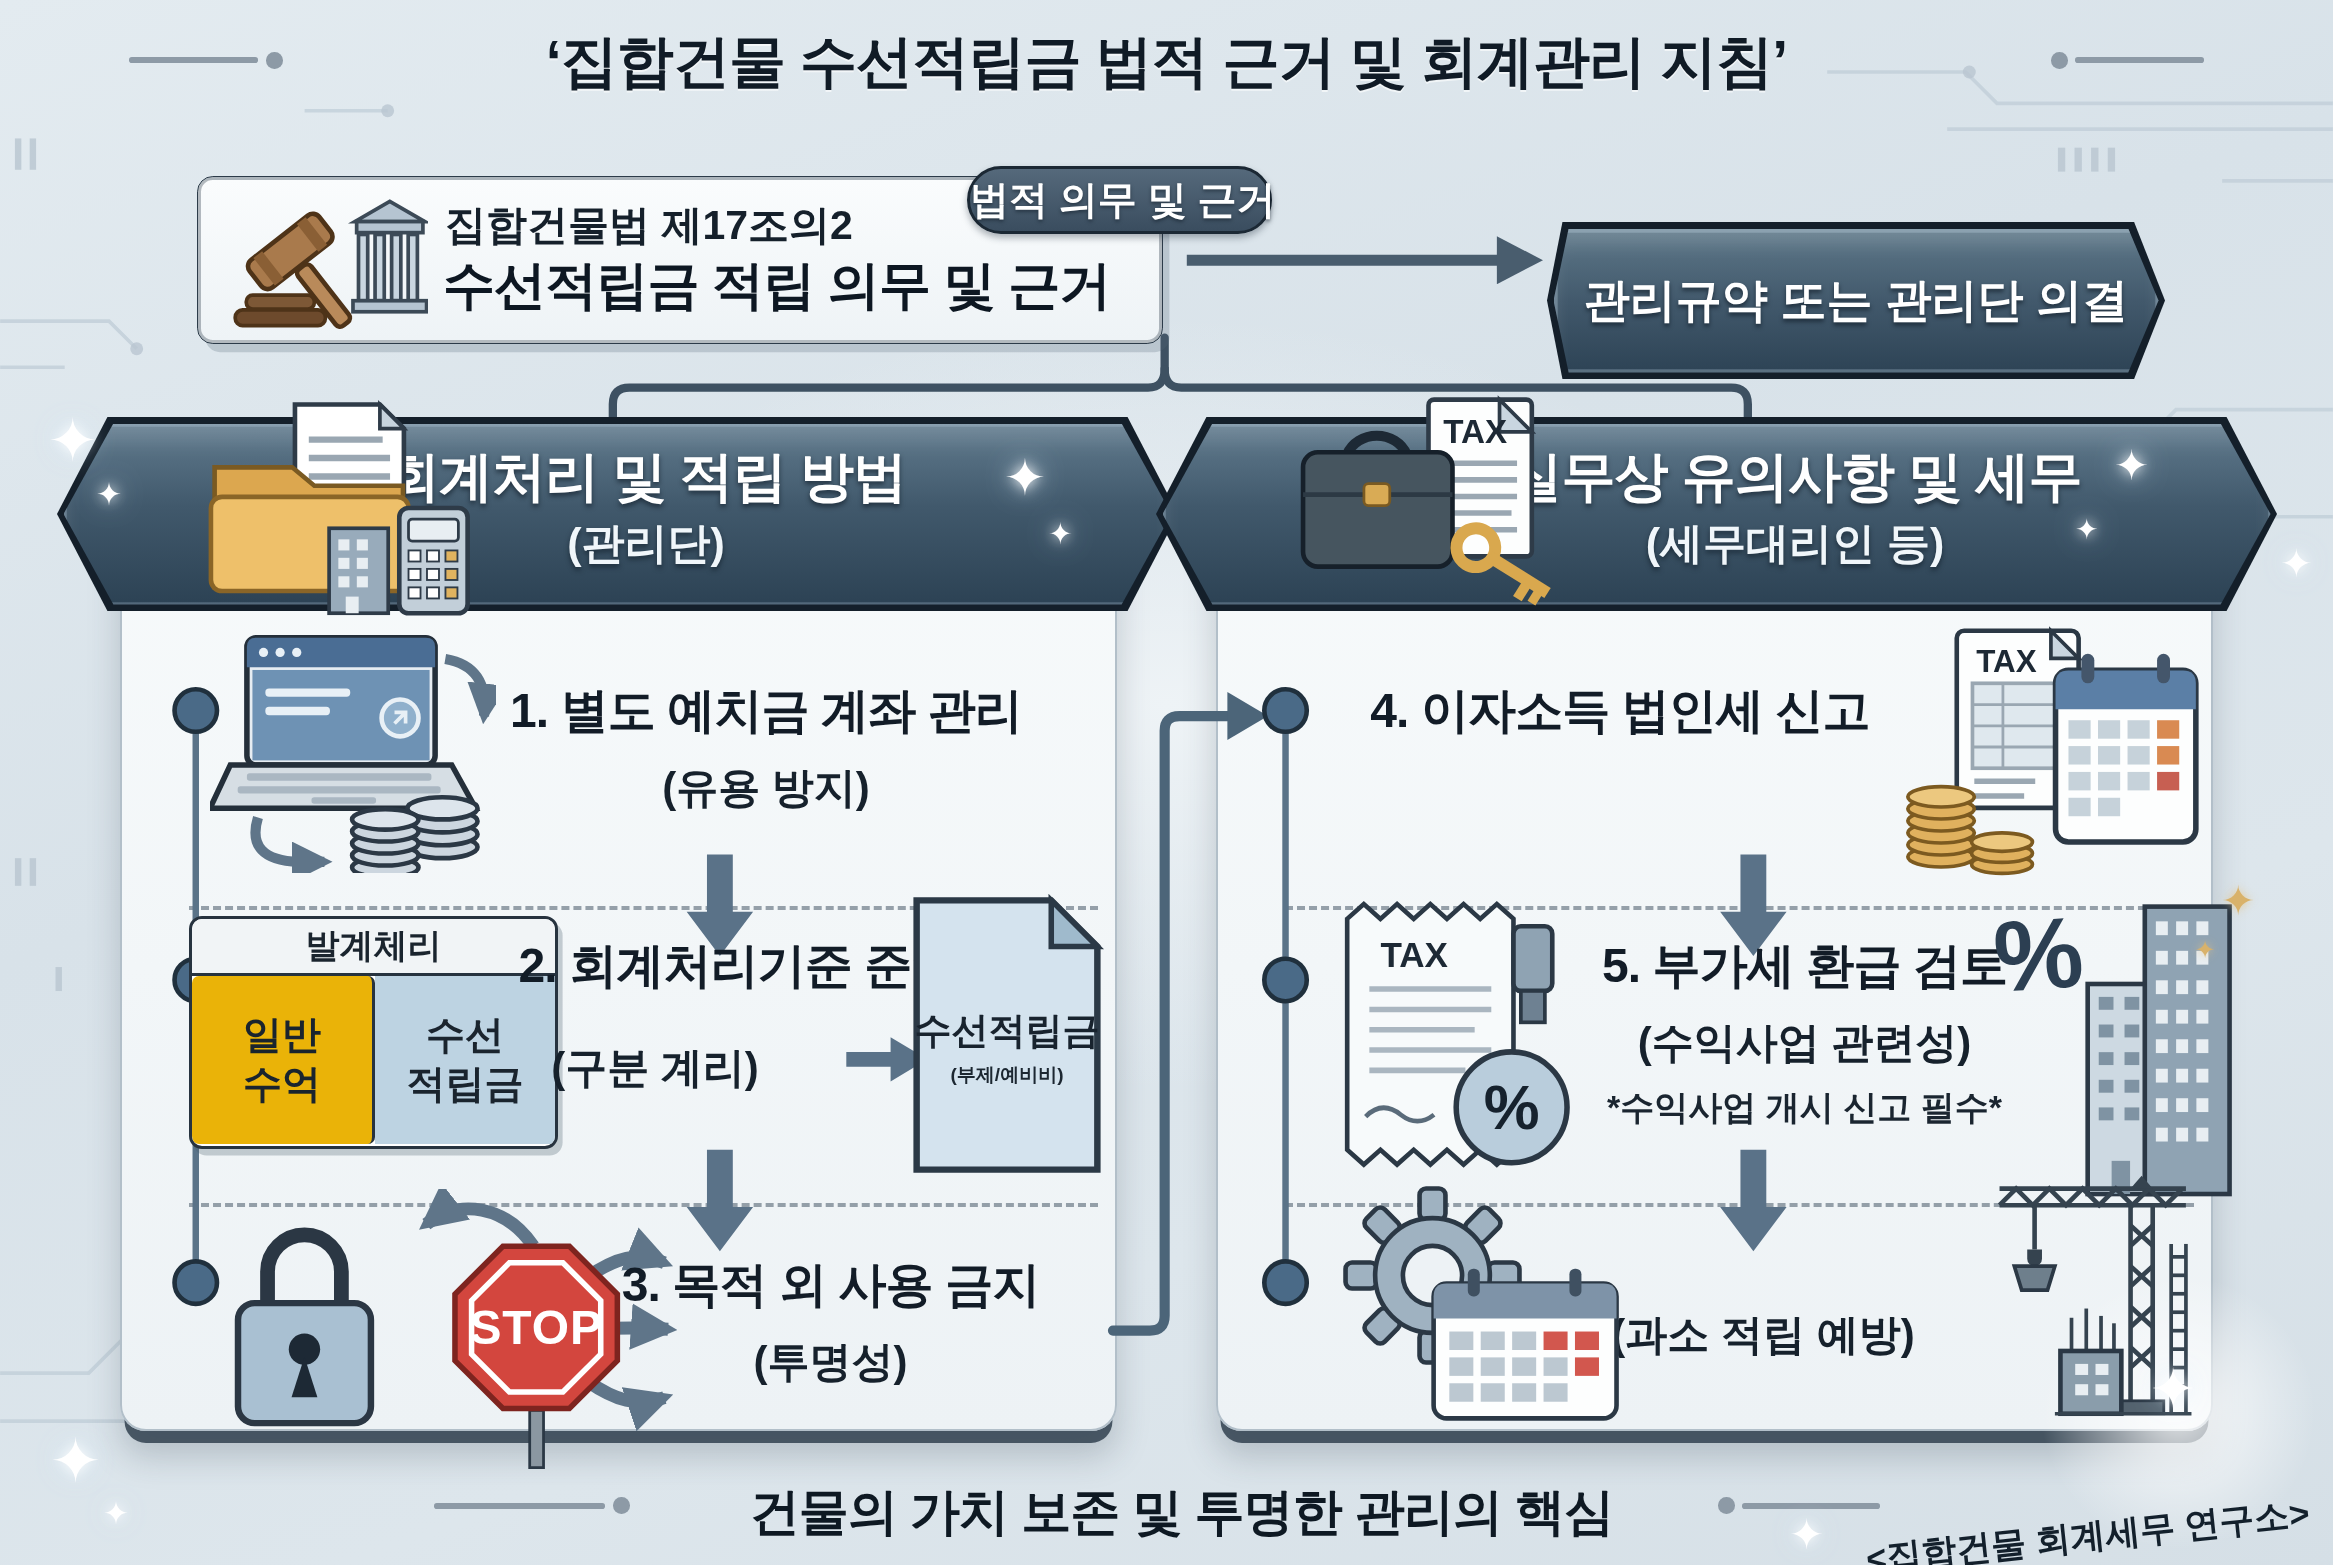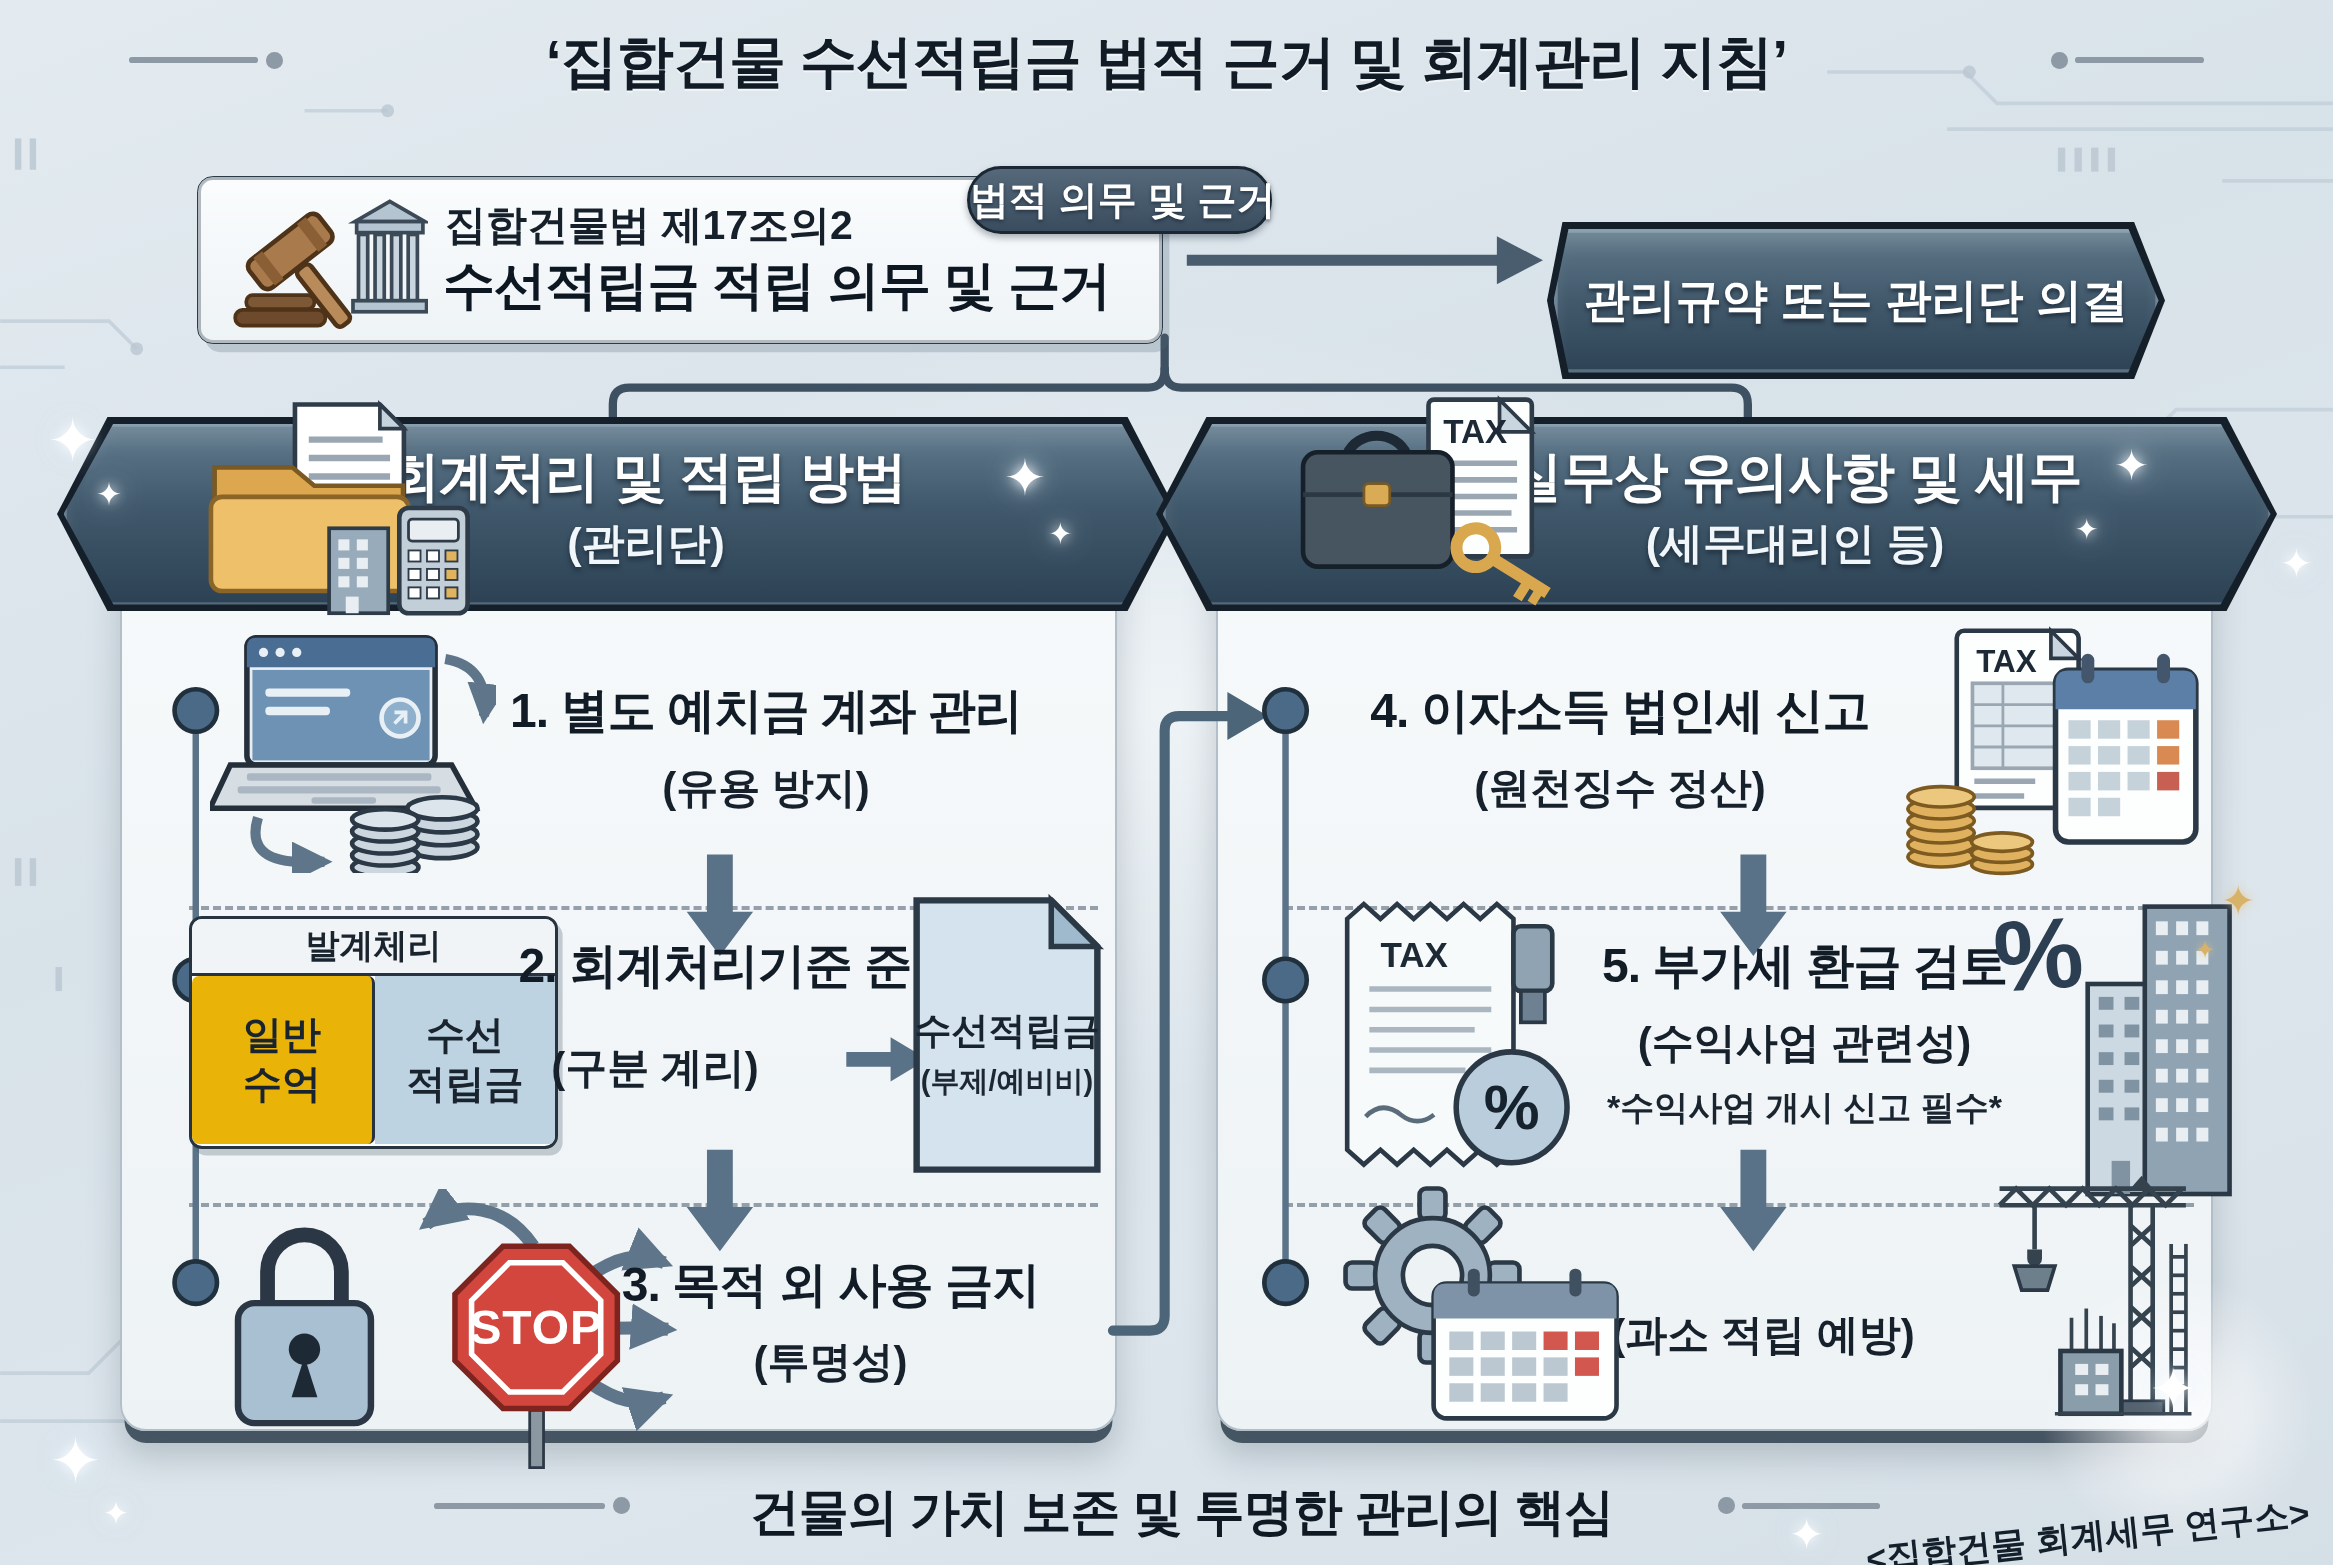--- a/index.html
+++ b/index.html
@@ -65,21 +65,21 @@
   .ledger-head{height:57px;display:flex;align-items:center;justify-content:center;font-size:34px;font-weight:700;
     color:#1a242e;background:#f1f4f6;border-bottom:3.7px solid #27333f;}
   .ledger-row{display:flex;height:168px;}
   .ledger-cell{flex:1;display:flex;align-items:center;justify-content:center;font-size:39px;font-weight:700;
     color:#1a242e;line-height:1.25;text-align:center;}
   .ledger-cell.l{background:#eab308;border-right:3.7px solid #27333f;border-radius:7px;}
   .ledger-cell.r{background:#bdd3e2;}
 
   
   .doc-line1{font-size:37px;font-weight:800;color:#18232e;}
-  .doc-line2{font-size:29px;font-weight:700;color:#1c2731;margin-top:5.5px;text-align:center;}
+  .doc-line2{font-size:19px;font-weight:700;color:#1c2731;margin-top:5.5px;text-align:center;}
 
   .sparkle{color:#fff;text-shadow:0 0 13px rgba(255,255,255,.95),0 0 29.5px rgba(215,238,255,.85);}
   .sparkle-gold{color:#d9b26a;text-shadow:0 0 9.2px rgba(230,195,130,.8);}
   .glow{border-radius:50%;background:radial-gradient(circle,rgba(255,255,255,.85) 0%,rgba(255,255,255,0) 70%);}
 
   .footer-msg{font-size:50px;font-weight:800;color:#0e1923;letter-spacing:-0.9px;}
   .footer-credit{font-size:35px;font-weight:700;color:#13202c;transform:rotate(-6deg);transform-origin:100% 50%;}
 </style>
 </head>
 <body>
@@ -376,21 +376,20 @@
     <polygon points="124,80 182,80 223,121 223,179 182,220 124,220 83,179 83,121" fill="none" stroke="#ffffff" stroke-width="6"></polygon>
     <text x="153" y="168" text-anchor="middle" font-size="52" font-weight="bold" fill="#ffffff" letter-spacing="1">STOP</text>
   </svg>
   <div class="abs center" style="left:600px;top:1253px;width:461px;z-index:4">
     <div class="item-line1 nowrap">3. 목적 외 사용 금지</div>
     <div class="item-line2 nowrap">(투명성)</div>
   </div>
 
   <div class="abs center" style="left:1320px;top:679px;width:600px;z-index:4">
     <div class="item-line1 nowrap">4. 이자소득 법인세 신고</div>
-    <div class="item-line2 nowrap">(원천징수 정산)</div>
   </div>
   <svg class="abs" style="left:1906px;top:626px;z-index:4" width="300" height="254" viewBox="0 0 325 275">
     <rect x="55" y="5" width="132" height="192" rx="8" fill="#fdfefe" stroke="#2b3845" stroke-width="5"></rect>
     <path d="M157 5 l30 30 h-30 z" fill="#c9d6e0" stroke="#2b3845" stroke-width="4"></path>
     <text x="76" y="50" font-size="34" font-weight="bold" fill="#1d2935">TAX</text>
     <rect x="72" y="62" width="98" height="92" fill="#dfe8ee" stroke="#9aa7b2" stroke-width="4"></rect>
     <g stroke="#9aa7b2" stroke-width="3">
       <line x1="72" y1="85" x2="170" y2="85"></line>
         <line x1="72" y1="108" x2="170" y2="108"></line>
       <line x1="72" y1="131" x2="170" y2="131"></line>

